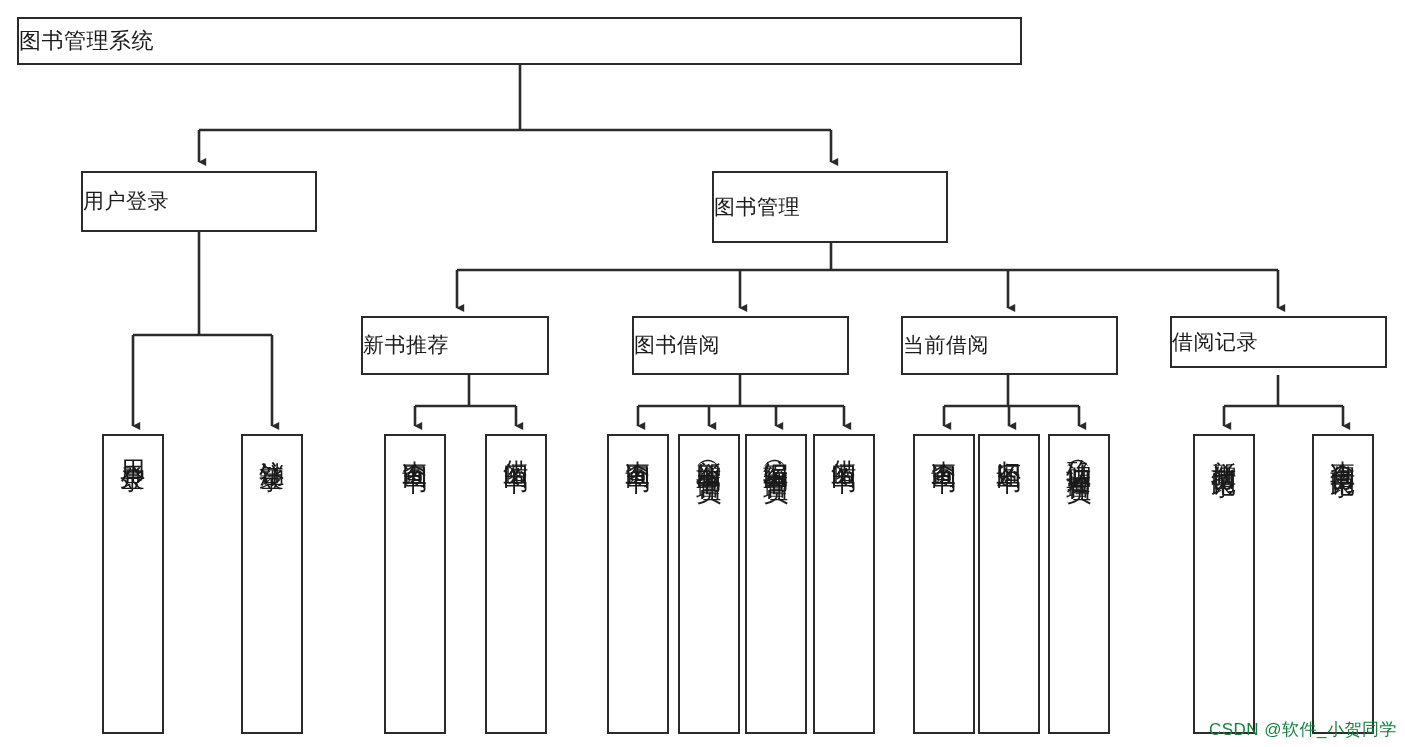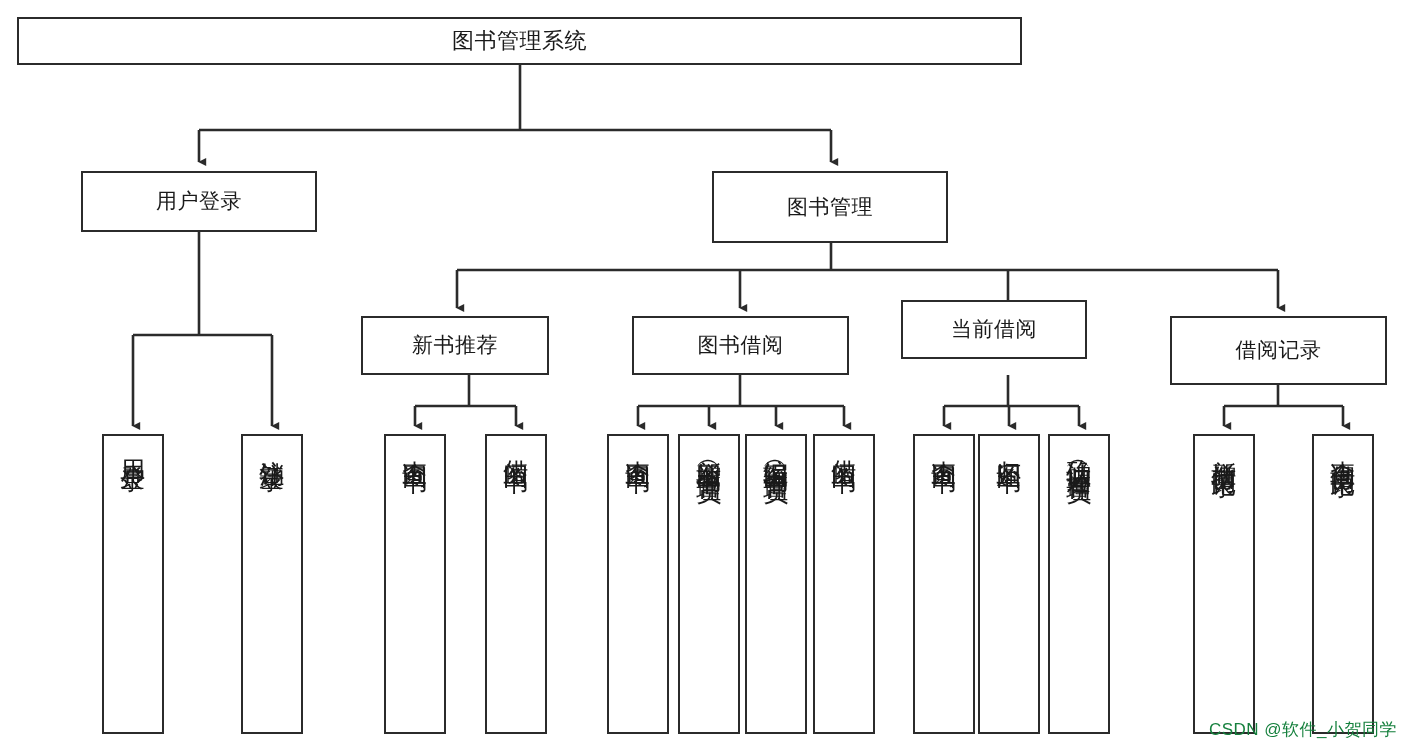--- a/index.html
+++ b/index.html
@@ -27,21 +27,20 @@
     height: 747px;
     pointer-events: none;
   }
   .node {
     position: absolute;
     box-sizing: border-box;
     border: 2px solid #2b2b2b;
     background: #ffffff;
     display: flex;
     align-items: center;
-    justify-content: center;
     color: #1a1a1a;
   }
   .node-label {
     display: block;
     text-align: center;
     line-height: 1.28;
     letter-spacing: 0.5px;
   }
   
   .node.horiz .node-label {
@@ -139,24 +138,24 @@
   <div class="node horiz" style="left:712px; top:171px; width:236px; height:72px;">
     <span class="node-label">图书管理</span>
   </div>
 
   <div class="node horiz" style="left:361px; top:316px; width:188px; height:59px;">
     <span class="node-label">新书推荐</span>
   </div>
   <div class="node horiz" style="left:632px; top:316px; width:217px; height:59px;">
     <span class="node-label">图书借阅</span>
   </div>
-  <div class="node horiz" style="left:901px; top:300px; width:186px; height:59px;">
+  <div class="node horiz" style="left:901px; top:316px; width:217px; height:59px;">
     <span class="node-label">当前借阅</span>
   </div>
-  <div class="node horiz" style="left:1170px; top:316px; width:217px; height:69px;">
+  <div class="node horiz" style="left:1170px; top:316px; width:217px; height:52px;">
     <span class="node-label">借阅记录</span>
   </div>
 
   <div class="node vert" style="left:102px; top:434px; width:62px; height:300px;">
     <span class="node-label">用户登录</span>
   </div>
   <div class="node vert" style="left:241px; top:434px; width:62px; height:300px;">
     <span class="node-label">注销登录</span>
   </div>
 

